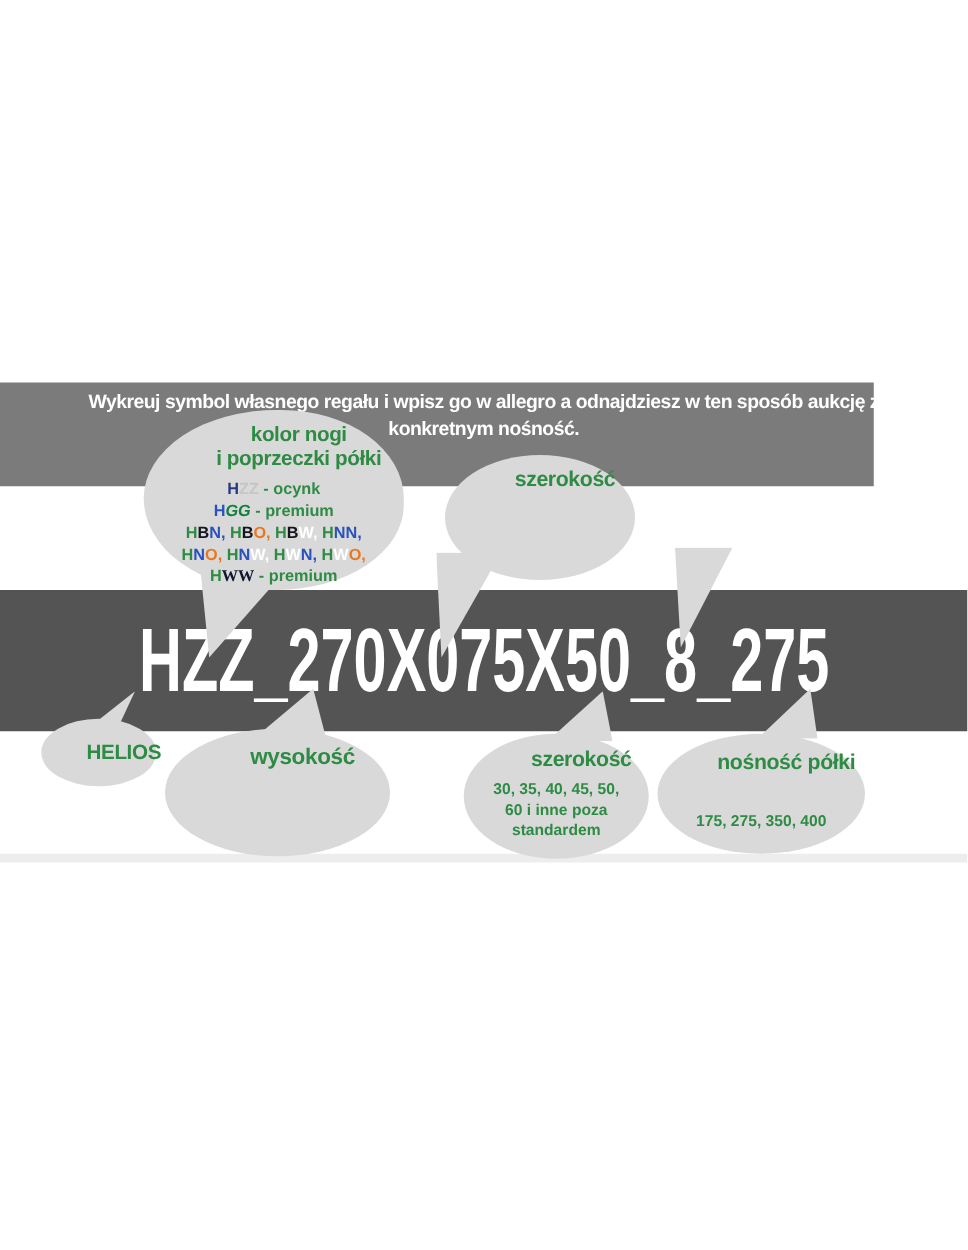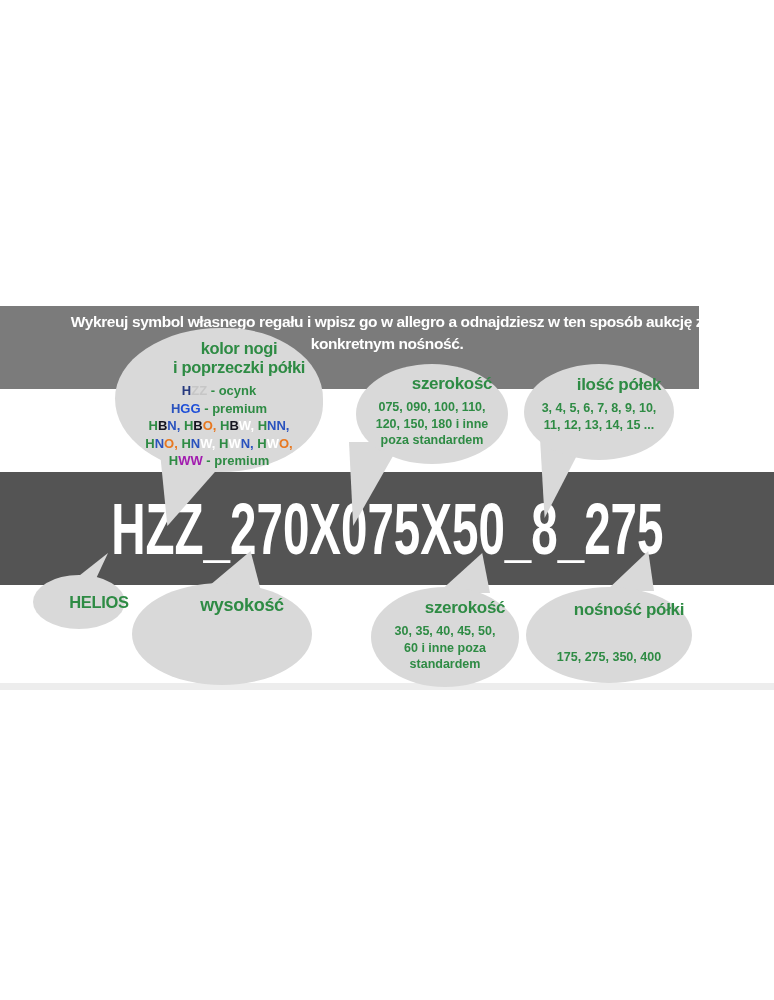--- a/index.html
+++ b/index.html
@@ -86,43 +86,31 @@
   <div class="tail t-helios"></div>
   <div class="tail t-wys"></div>
   <div class="tail t-gleb"></div>
   <div class="tail t-nos"></div>
 
   <div class="bubble b-kolor">
     <div class="title">kolor nogi</div>
     <div class="title">i poprzeczki półki</div>
     <div class="legend">
         <div class="code-line"><span style="color: rgb(38, 57, 126);">H</span><span style="color: rgb(198, 198, 198);">ZZ</span><span style="color: rgb(46, 139, 68);"> - ocynk</span></div>
-        <div class="code-line"><span style="color: rgb(42, 82, 190);">H</span><span style="color: #1d4ed8;">GG</span><span style="color: rgb(46, 139, 68); text-align: center;"> - premium</span></div>
+        <div class="code-line"><span style="color: rgb(42, 82, 190);">H</span><span style="color: #15803d; font-style: italic;">GG</span><span style="color: rgb(46, 139, 68); text-align: center;"> - premium</span></div>
         <div class="code-line"><span style="color: rgb(46, 139, 68);">H</span><span style="color: rgb(21, 21, 31);">B</span><span style="color: rgb(42, 82, 190);">N</span><span style="color: rgb(42, 82, 190);">, </span><span style="color: rgb(46, 139, 68);">H</span><span style="color: rgb(21, 21, 31);">B</span><span style="color: rgb(232, 120, 32);">O</span><span style="color: rgb(232, 120, 32);">, </span><span style="color: rgb(46, 139, 68);">H</span><span style="color: rgb(21, 21, 31);">B</span><span style="color: rgb(255, 255, 255);">W</span><span style="color: rgb(255, 255, 255);">, </span><span style="color: rgb(46, 139, 68);">H</span><span style="color: rgb(42, 82, 190);">N</span><span style="color: rgb(42, 82, 190);">N</span><span style="color: rgb(42, 82, 190);">,</span></div>
         <div class="code-line"><span style="color: rgb(46, 139, 68);">H</span><span style="color: rgb(42, 82, 190);">N</span><span style="color: rgb(232, 120, 32);">O</span><span style="color: rgb(232, 120, 32);">, </span><span style="color: rgb(46, 139, 68);">H</span><span style="color: rgb(42, 82, 190);">N</span><span style="color: rgb(255, 255, 255);">W</span><span style="color: rgb(255, 255, 255);">, </span><span style="color: rgb(46, 139, 68);">H</span><span style="color: rgb(255, 255, 255);">W</span><span style="color: rgb(42, 82, 190);">N</span><span style="color: rgb(42, 82, 190);">, </span><span style="color: rgb(46, 139, 68);">H</span><span style="color: rgb(255, 255, 255);">W</span><span style="color: rgb(232, 120, 32);">O</span><span style="color: rgb(232, 120, 32);">,</span></div>
-        <div class="code-line"><span style="color: rgb(46, 139, 68);">H</span><span style="color: #a21caf;">WW</span><span style="color: rgb(46, 139, 68);"> - premium</span></div>
+        <div class="code-line"><span style="color: rgb(46, 139, 68);">H</span><span style="color: #0f172a; font-family: Liberation Serif, serif;">WW</span><span style="color: rgb(46, 139, 68);"> - premium</span></div>
       </div>
   </div>
 
   <div class="bubble b-szer">
     <div class="title">szerokość</div>
-    <div class="small-lines">
-      <div class="body-line">075, 090, 100, 110,</div>
-      <div class="body-line">120, 150, 180  i inne</div>
-      <div class="body-line">poza standardem</div>
-    </div>
   </div>
 
-  <div class="bubble b-ilosc">
-    <div class="title">ilość półek</div>
-    <div class="small-lines">
-      <div class="body-line">3, 4, 5, 6, 7, 8, 9, 10,</div>
-      <div class="body-line">11, 12, 13, 14, 15 ...</div>
-    </div>
-  </div>
 
   <div class="bubble b-helios">
     <div class="title">HELIOS</div>
   </div>
 
   <div class="bubble b-wys">
     <div class="title">wysokość</div>
   </div>
 
   <div class="bubble b-gleb">

